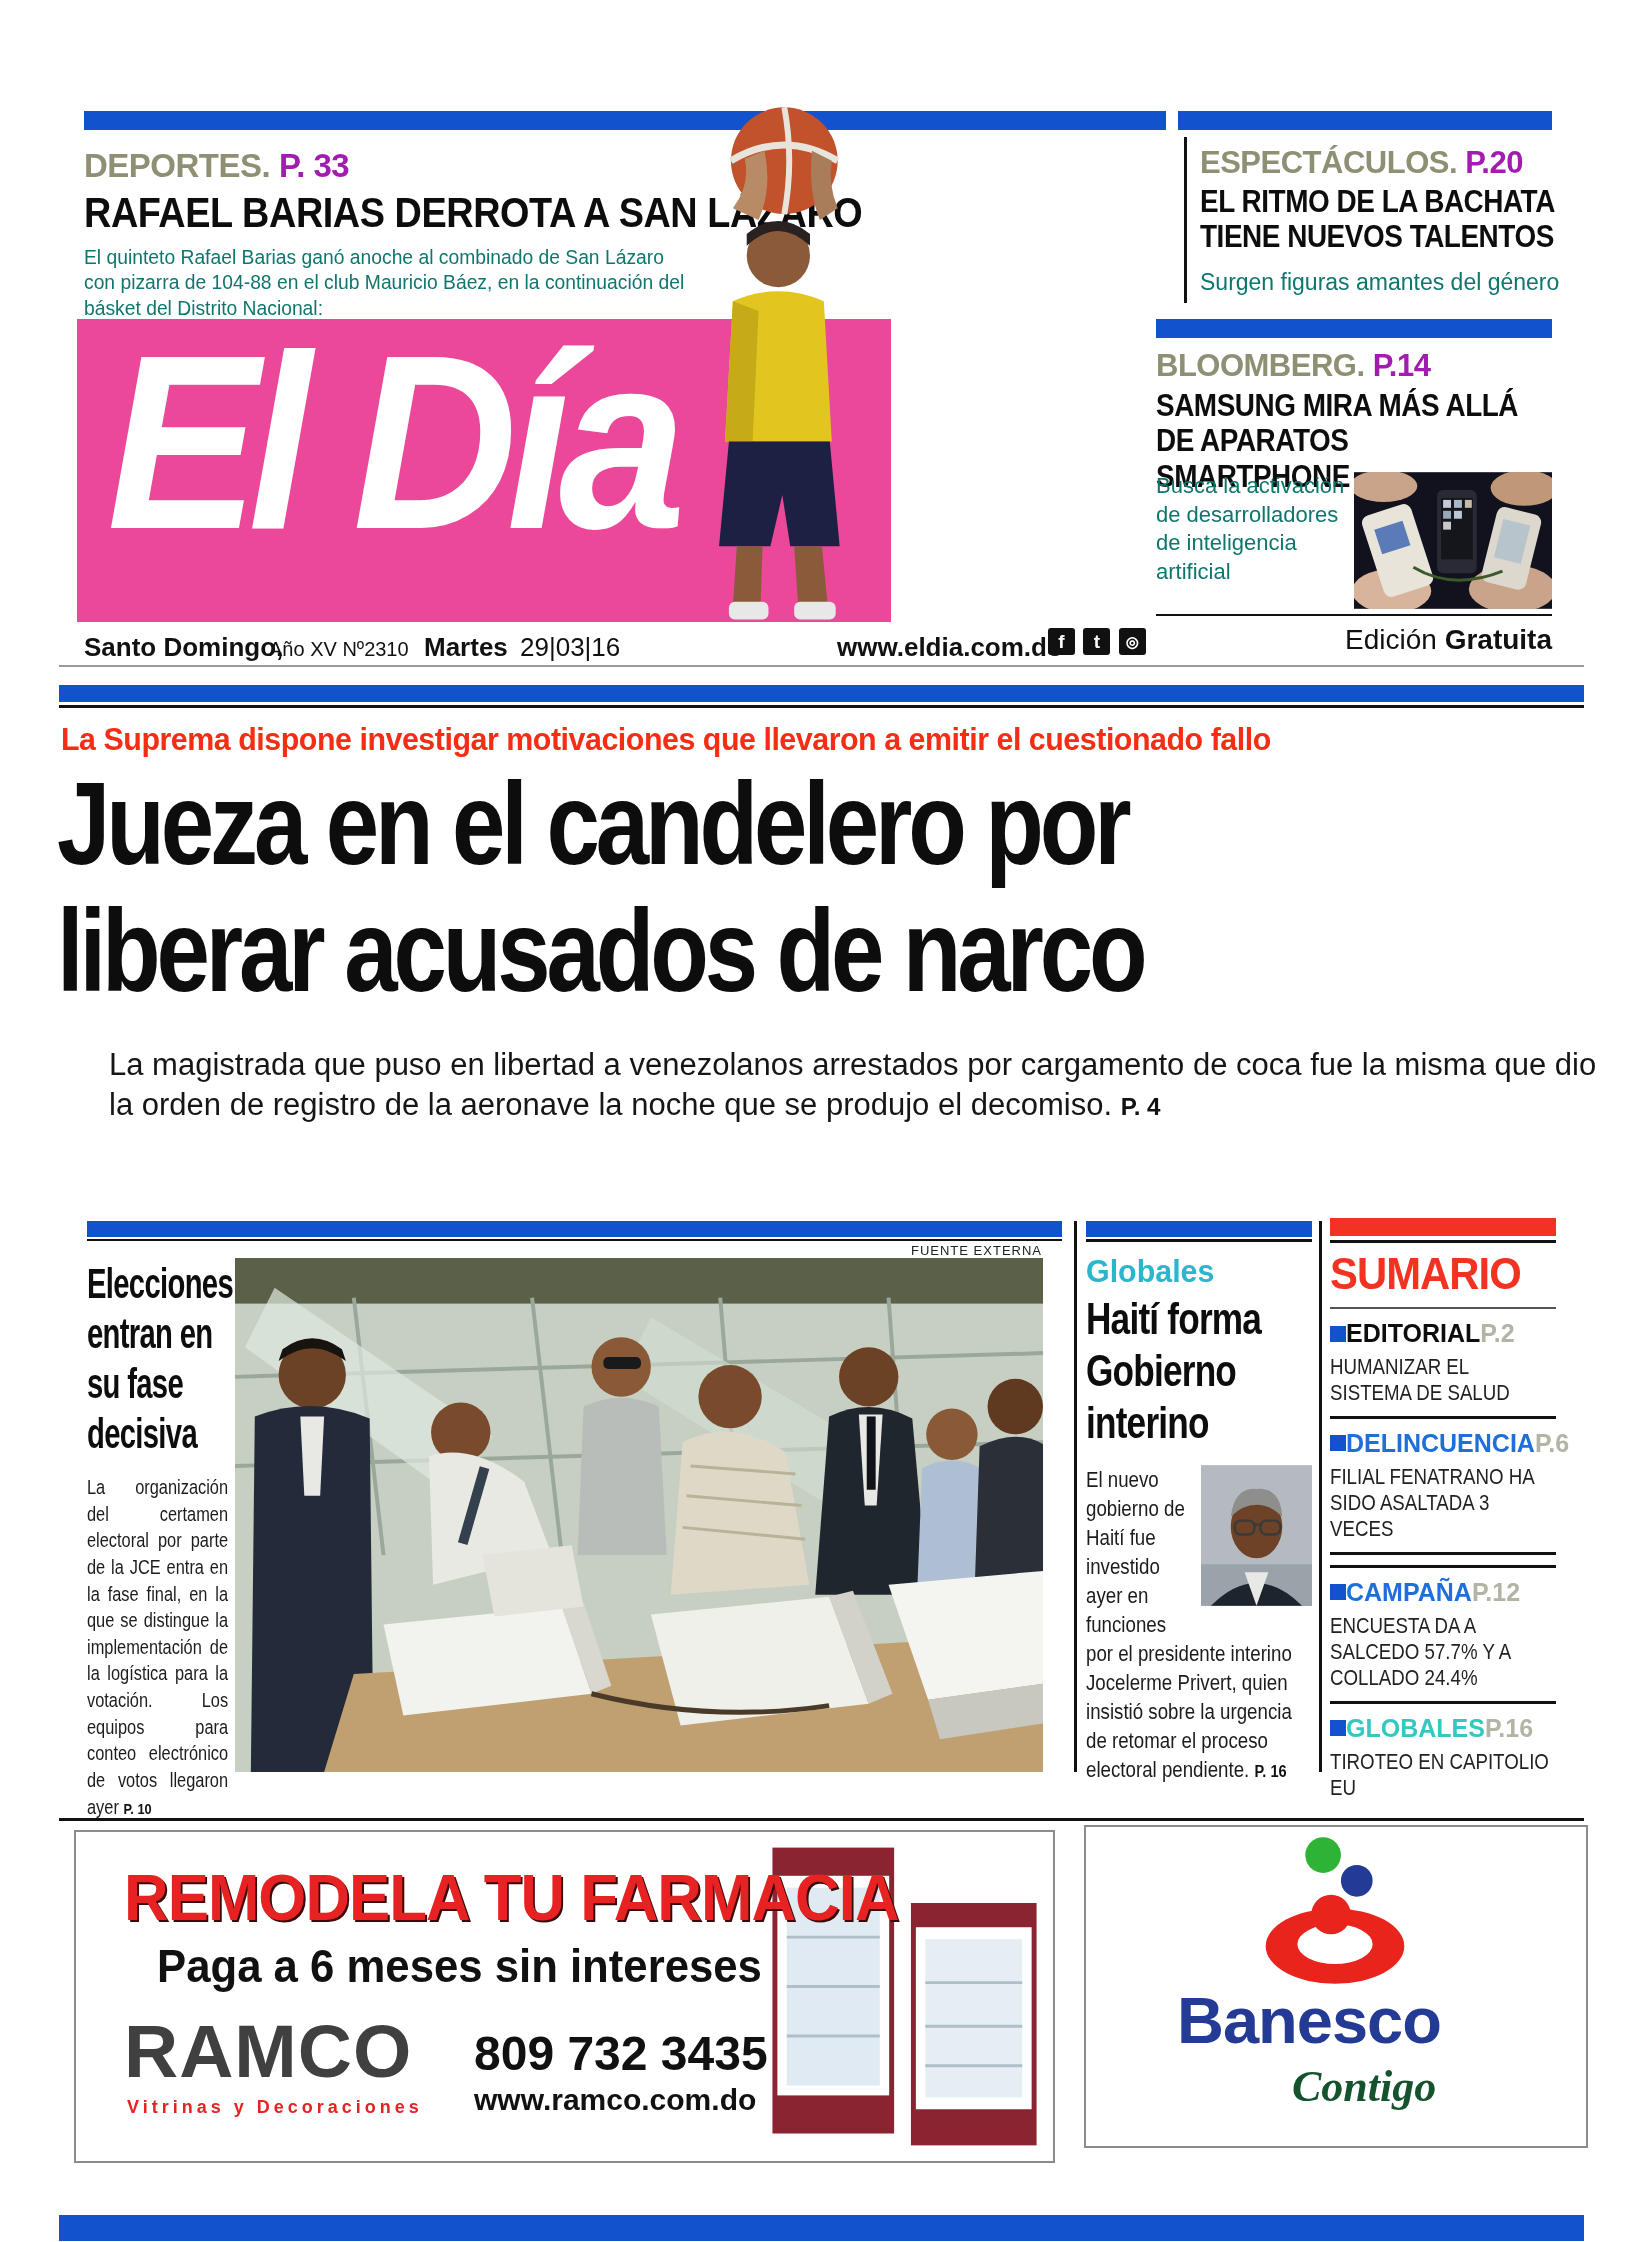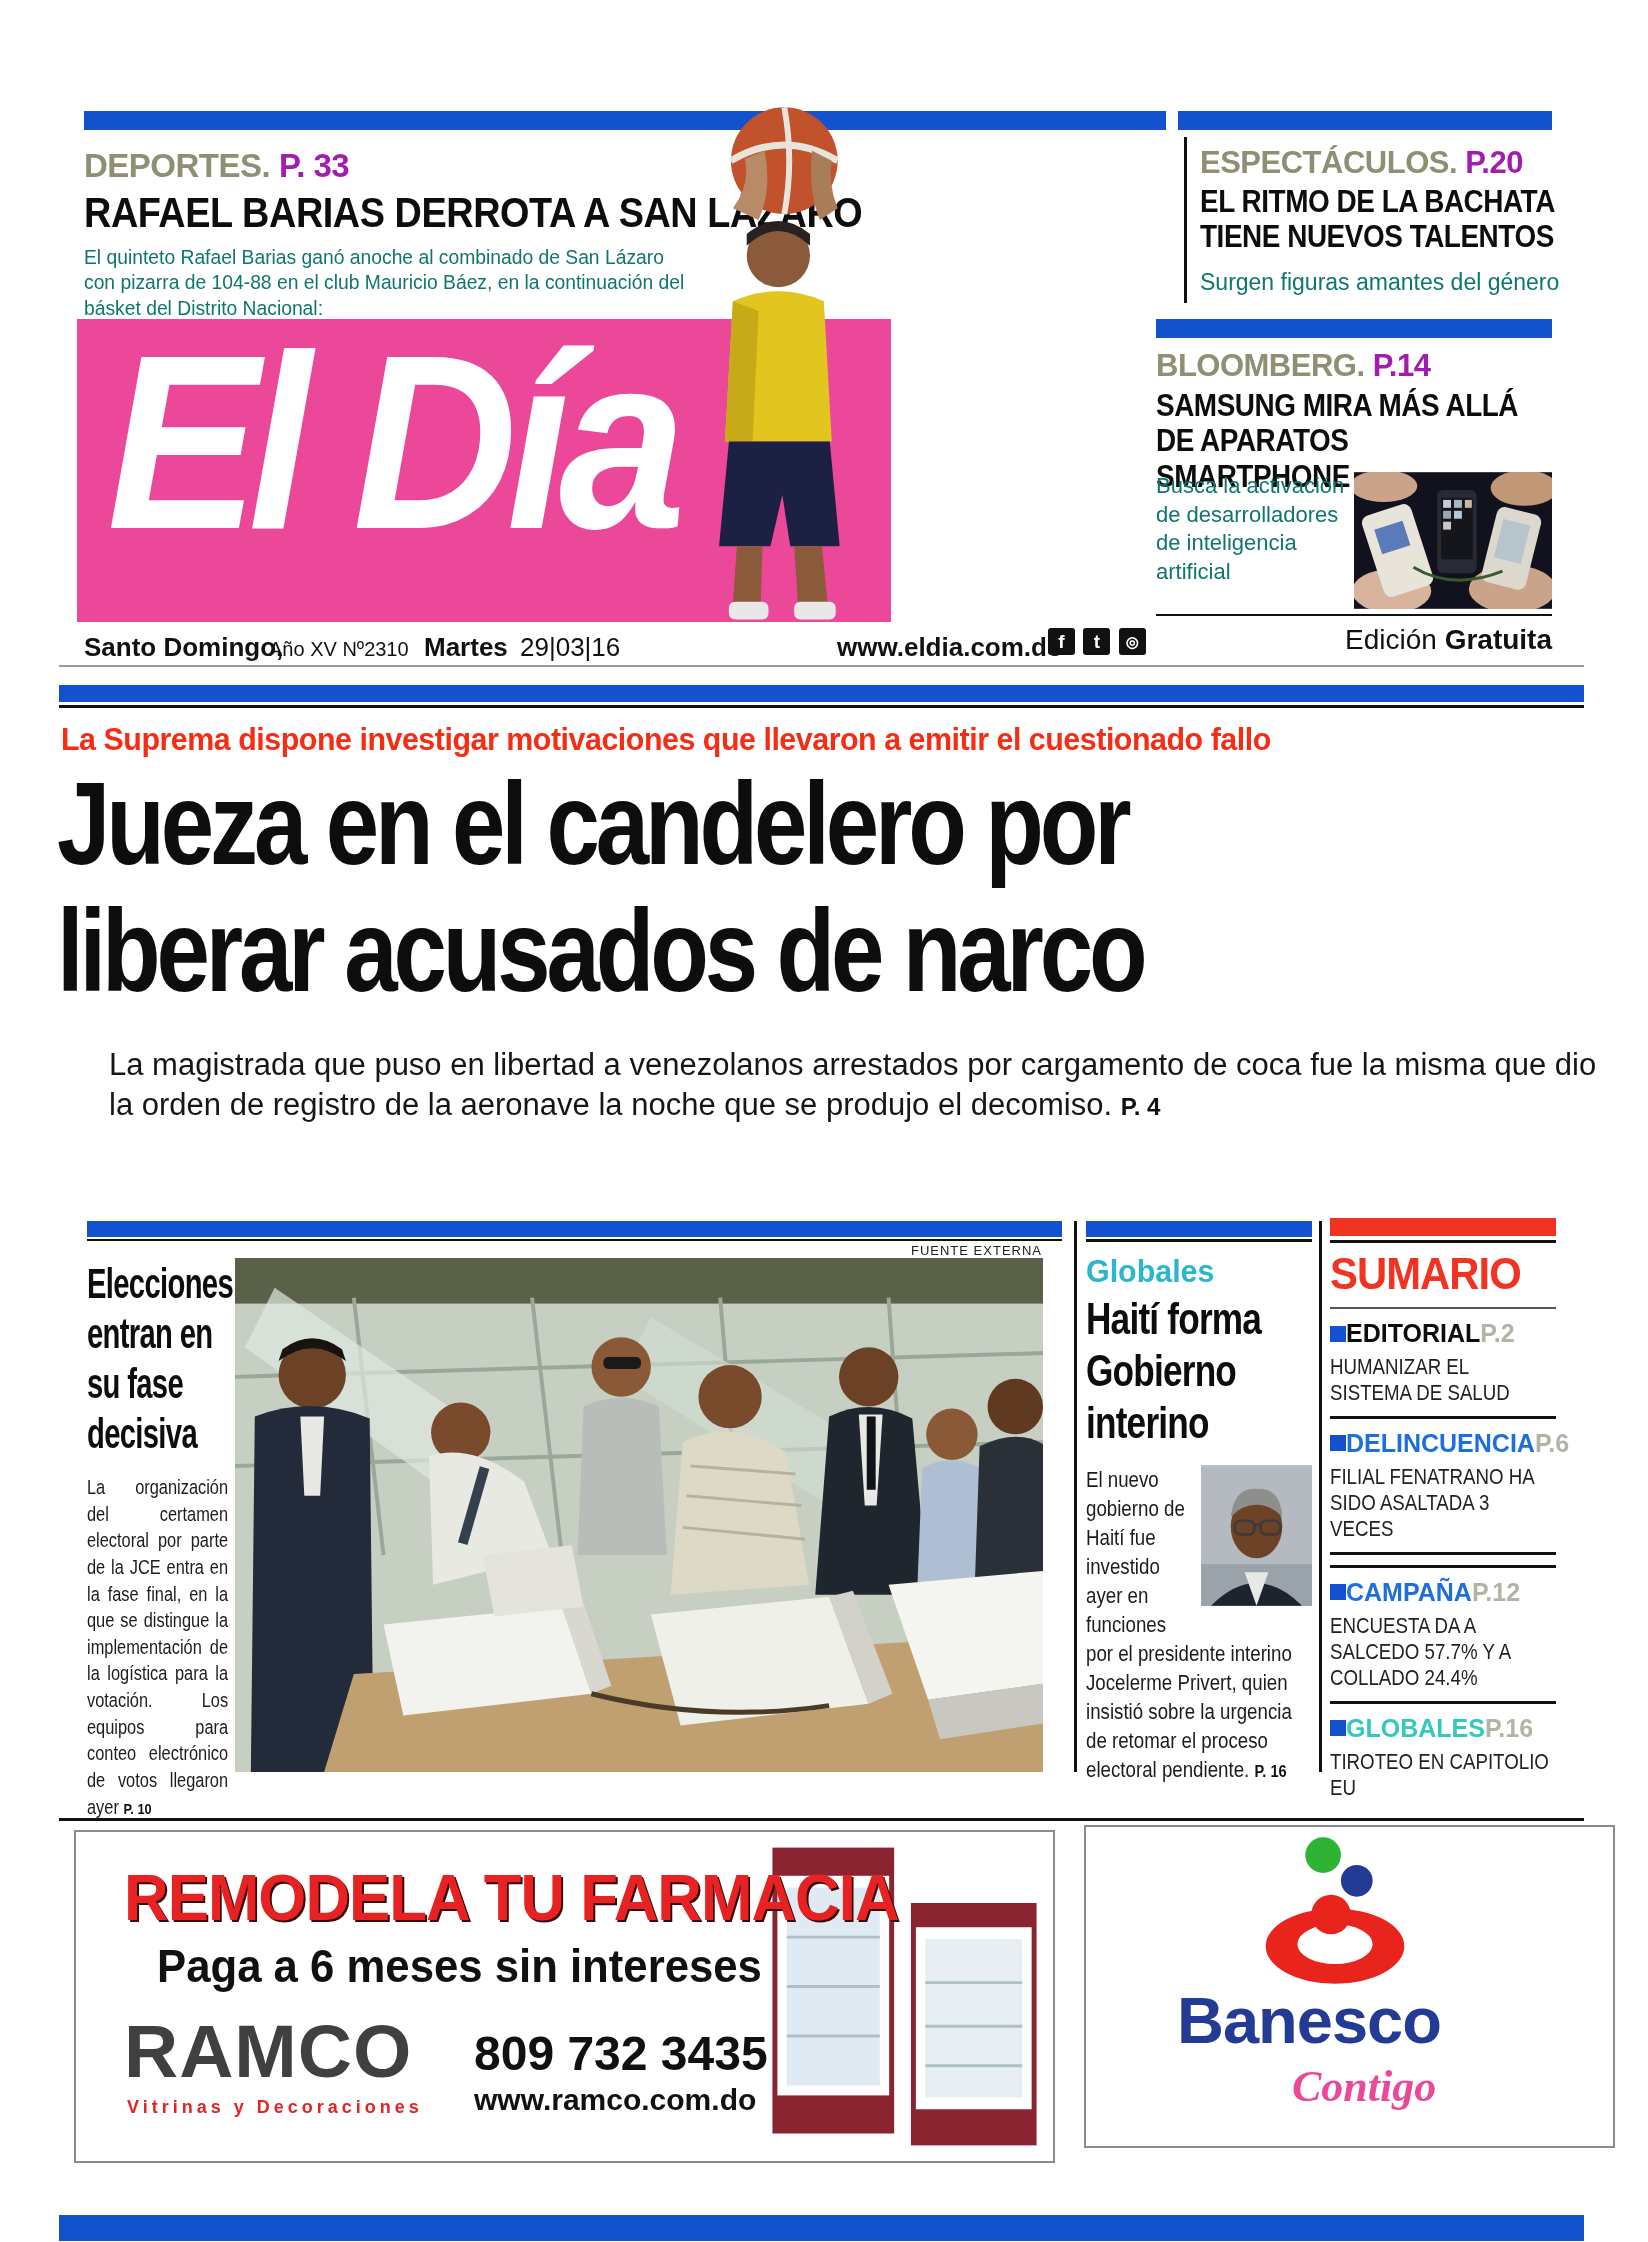--- a/index.html
+++ b/index.html
@@ -307,27 +307,27 @@
       <rect x="148" y="276" width="122" height="34" fill="#8a2430"></rect>
     </svg>
     <div class="abs nowrap ox sx95" style="left:48px;top:28px;font-size:65px;font-weight:800;color:#e62222;letter-spacing:-1px;text-shadow:2px 2px 0 #3a0a0a;">REMODELA TU FARMACIA</div>
     <div class="abs nowrap ox sx95" style="left:81px;top:107px;font-size:46px;font-weight:700;color:#111;">Paga a 6 meses sin intereses</div>
     <div class="abs nowrap" style="left:48px;top:176px;font-size:75px;font-weight:800;color:#404040;letter-spacing:1px;">RAMCO</div>
     <div class="abs nowrap" style="left:51px;top:265px;font-size:18px;font-weight:700;color:#e62222;letter-spacing:4px;">Vitrinas y Decoraciones</div>
     <div class="abs nowrap" style="left:398px;top:194px;font-size:48px;font-weight:700;color:#111;">809 732 3435</div>
     <div class="abs nowrap" style="left:398px;top:251px;font-size:30px;font-weight:700;color:#111;">www.ramco.com.do</div>
   </div>
 
-  <div class="abs" style="left:1084px;top:1825px;width:500px;height:319px;border:2px solid #8c8c8c;background:#fff;padding-left:27px;">
+  <div class="abs" style="left:1084px;top:1825px;width:500px;height:319px;border:2px solid #8c8c8c;background:#fff;">
     <svg class="abs" style="left:150px;top:10px;" width="198" height="147" viewBox="0 0 200 148">
       <path d="M30 110 A70 38 0 1 0 170 110 A70 38 0 1 0 30 110 Z M62 108 A38 20 0 1 1 138 108 A38 20 0 1 1 62 108 Z" fill="#e8241c" fill-rule="evenodd"></path>
       <circle cx="88" cy="18" r="18" fill="#2eb335"></circle>
       <circle cx="122" cy="44" r="16" fill="#233b94"></circle>
       <circle cx="96" cy="78" r="20" fill="#e8241c"></circle>
     </svg>
     <div class="abs nowrap" style="left:91px;top:156px;font-size:65px;font-weight:800;color:#233b94;letter-spacing:-1px;">Banesco</div>
-    <div class="abs nowrap" style="left:206px;top:234px;font-size:44px;font-style:italic;font-weight:700;color:#ec4899;font-family:'Liberation Serif', serif;">Contigo</div>
+    <div class="abs nowrap" style="left:206px;top:234px;font-size:44px;font-style:italic;font-weight:700;color:#14532d;font-family:'Liberation Serif', serif;">Contigo</div>
   </div>
 
   <div class="abs bluebar" style="left:59px;top:2215px;width:1525px;height:26px;"></div>
 
 </div>
 
 
 </body></html>

